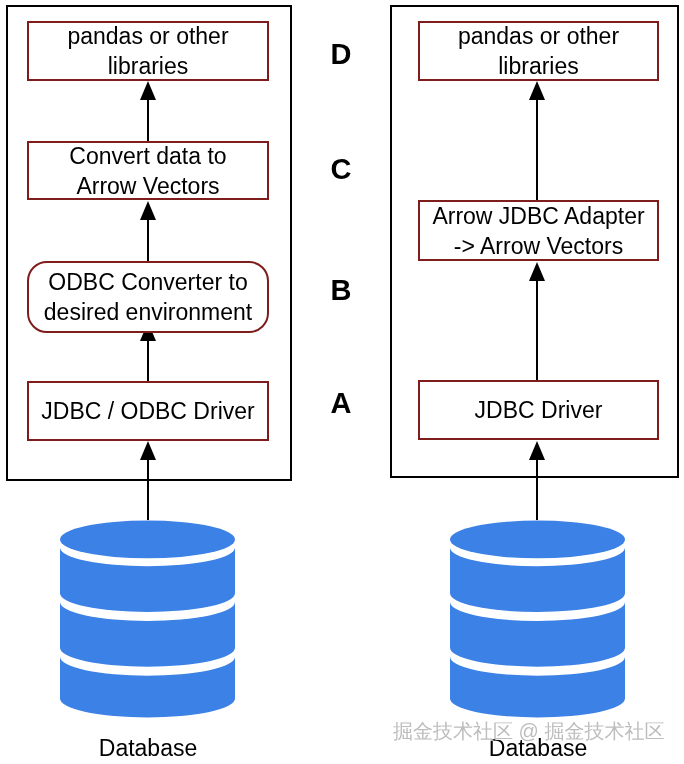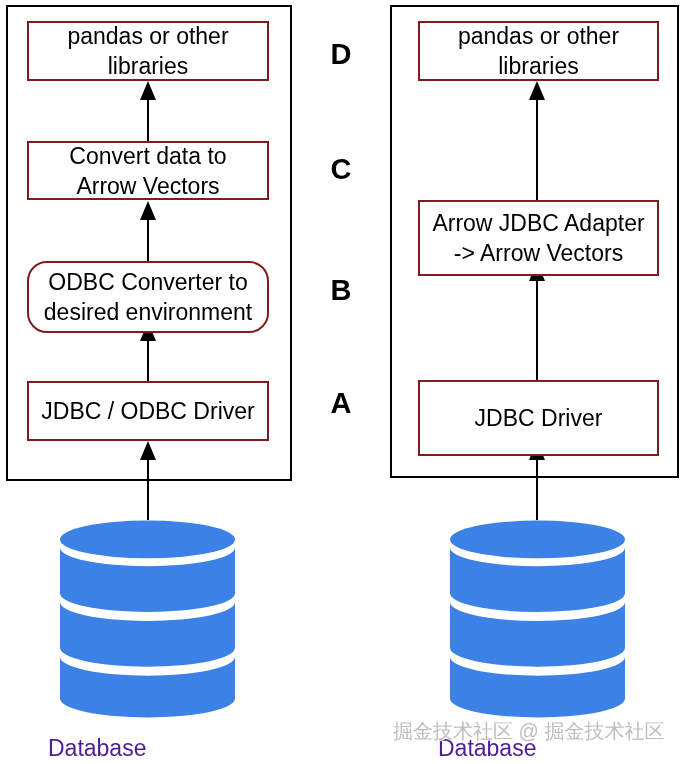--- a/index.html
+++ b/index.html
@@ -66,24 +66,24 @@
     line-height: 34px;
     color: #000;
   }
 
   .db-icon { position: absolute; width: 175px; height: 198px; z-index: 1; }
   .db-icon svg ellipse, .db-icon svg path { fill: var(--db-blue, #3C81E5); }
 
   .db-label {
     position: absolute;
     width: 200px;
-    text-align: left;
+    text-align: center;
     font-size: 23px;
     line-height: 28px;
-    color: #4c1d95;
+    color: #000000;
   }
 
   .watermark {
     position: absolute;
     left: 393px;
     top: 719px;
     width: 280px;
     font-size: 20px;
     line-height: 24px;
     white-space: nowrap;
@@ -105,23 +105,23 @@
   <div class="node" style="left:27px; top:21px; width:242px; height:60px;">pandas or other
 libraries</div>
   <div class="node" style="left:27px; top:141px; width:242px; height:59px;">Convert data to
 Arrow Vectors</div>
   <div class="node" style="left:27px; top:261px; width:242px; height:72px;border-radius:20px;">ODBC Converter to
 desired environment</div>
   <div class="node" style="left:27px; top:381px; width:242px; height:60px;">JDBC / ODBC Driver</div>
 
   <div class="node" style="left:418px; top:21px; width:241px; height:60px;">pandas or other
 libraries</div>
-  <div class="node" style="left:418px; top:200px; width:241px; height:76px;">Arrow JDBC Adapter
+  <div class="node" style="left:418px; top:200px; width:241px; height:61px;">Arrow JDBC Adapter
 -&gt; Arrow Vectors</div>
-  <div class="node" style="left:418px; top:380px; width:241px; height:76px;">JDBC Driver</div>
+  <div class="node" style="left:418px; top:380px; width:241px; height:60px;">JDBC Driver</div>
 
   <div class="arrow" style="left:140px; top:81px; height:61px;">
     <span class="head"></span>
     <span class="shaft"></span>
   </div>
   <div class="arrow" style="left:140px; top:201px; height:60px;">
     <span class="head"></span>
     <span class="shaft"></span>
   </div>
   <div class="arrow" style="left:140px; top:322px; height:59px;">

